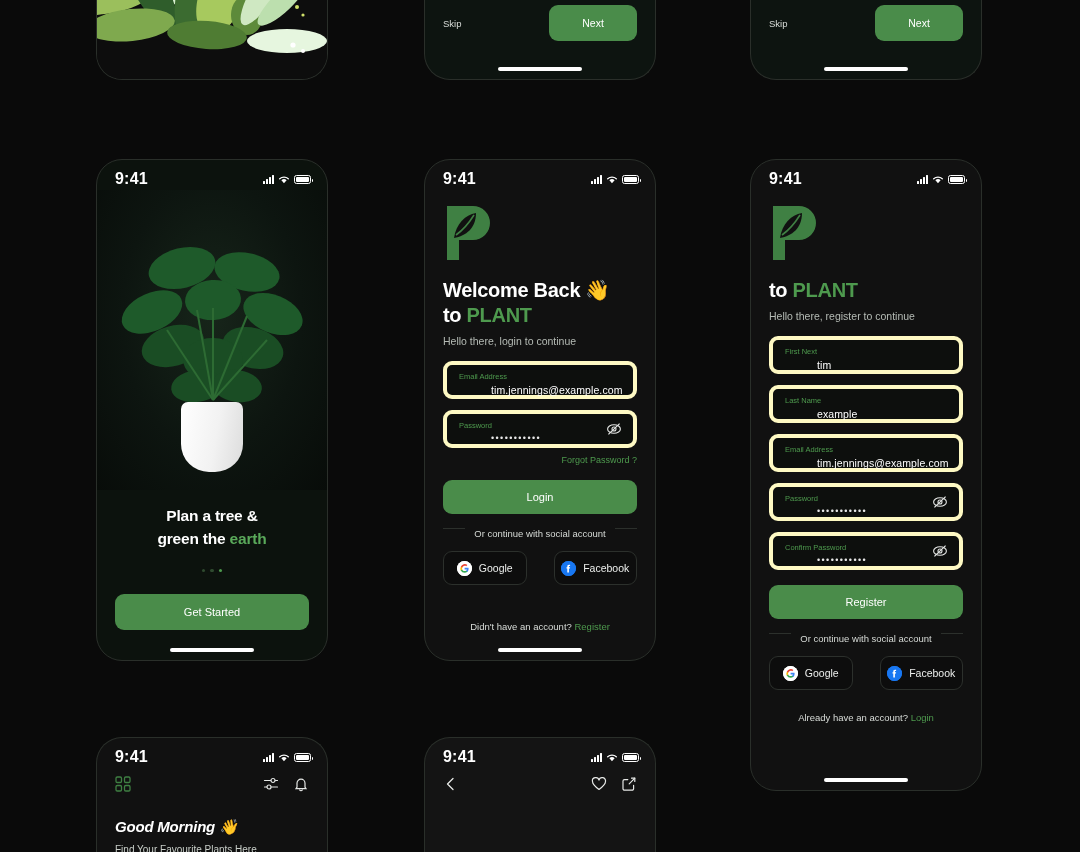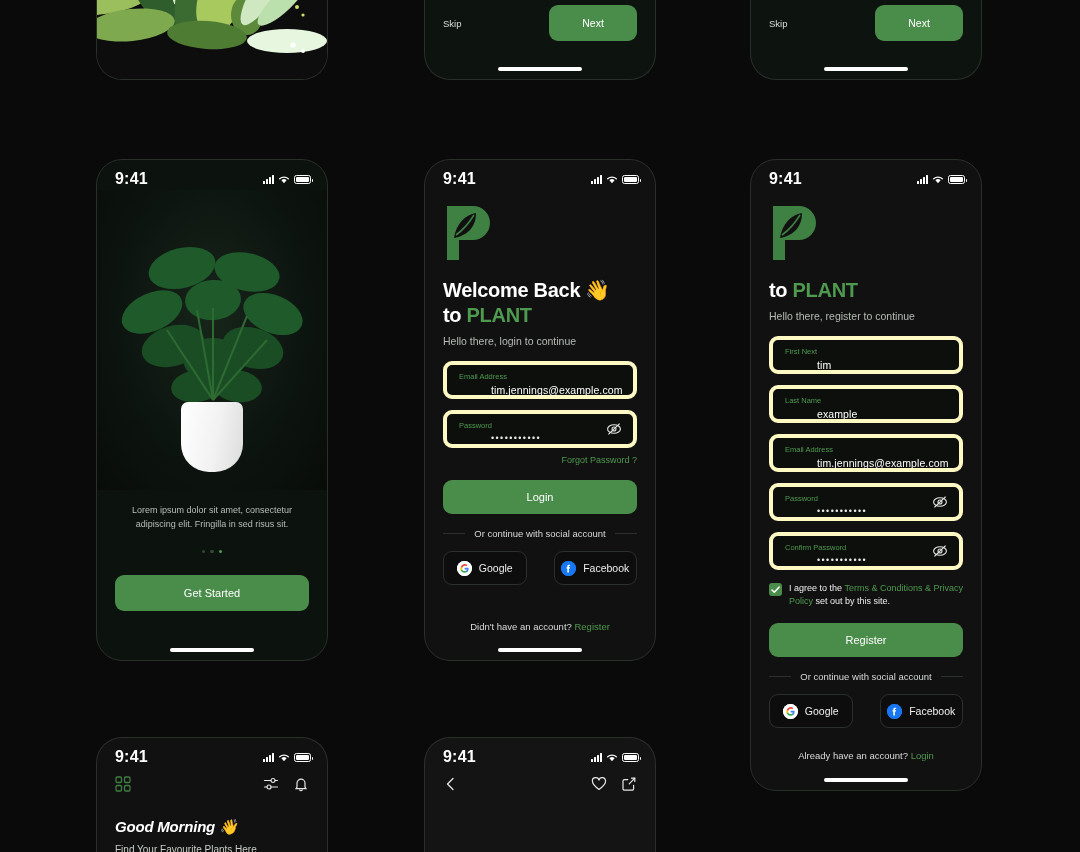--- a/index.html
+++ b/index.html
@@ -60,21 +60,21 @@
   .field .val.pw { letter-spacing:1.4px; font-size:9px; color:#e8e8e8; }
   .eye { position:absolute; right:11px; top:50%; transform:translateY(-50%); width:16px; height:16px; }
 
   .forgot { text-align:right; color:#4e9a4e; font-size:9px; margin-top:7px; }
 
   .btn-primary {
     margin-top:15px; height:34px; border-radius:9px; background:#4a8c4a;
     color:#fff; font-size:11px; display:flex; align-items:center; justify-content:center;
   }
 
-  .or-row { display:flex; align-items:center; gap:9px; margin-top:14px; }
+  .or-row { display:flex; align-items:flex-start; gap:9px; margin-top:14px; }
   .or-row .line { flex:1; height:1px; background:#2c302c; }
   .or-row .txt { color:#d6dad6; font-size:9.5px; white-space:nowrap; }
 
   .social-row { display:flex; gap:27px; margin-top:12px; }
   .social {
     flex:1; height:34px; border:1px solid #2c302c; border-radius:9px;
     display:flex; align-items:center; justify-content:center; gap:7px;
     color:#eceeec; font-size:10.5px; background:#0d0d0d;
   }
   .sico { width:15px; height:15px; border-radius:50%; flex:0 0 auto; position:relative; }
@@ -205,21 +205,24 @@
             <path d="M116 210 L150 126"></path>
             <path d="M116 210 L70 140"></path>
           <path d="M116 210 L170 150"></path>
             <path d="M116 210 L116 118"></path>
         </g>
       </svg>
       <div class="pot"></div>
     </div>
 
     <div class="body-pad" style="margin-top:14px;">
-      <div class="ob-desc">Lorem ipsum dolor sit amet, consectetur adipiscing elit. Fringilla in sed risus sit.</div>
+      <div class="ob-title">
+        <div>Plan a tree &amp;</div>
+        <div><span>green the </span><span class="accent">earth</span></div>
+      </div>
       <div class="dots">
         <span></span>
         <span></span>
         <span class="on"></span>
       </div>
       <div class="btn-primary" style="margin-top:22px;height:36px;">Get Started</div>
     </div>
     <div class="home-ind"></div>
   </div>
 
@@ -373,28 +376,20 @@
         <div class="val pw">•••••••••••</div>
         <span class="eye">
           <svg width="16" height="16" viewBox="0 0 16 16">
               <ellipse cx="8" cy="8" rx="6.4" ry="4.3" stroke="#e6e8e6" stroke-width="1.1" fill="none"></ellipse>
               <circle cx="8" cy="8" r="2" stroke="#e6e8e6" stroke-width="1.1" fill="none"></circle>
               <line x1="2.4" y1="13.4" x2="13.6" y2="2.6" stroke="#e6e8e6" stroke-width="1.2"></line>
             </svg>
         </span>
       </div>
 
-      <div class="agree">
-        <span class="cbx">
-          <svg width="9" height="8" viewBox="0 0 9 8">
-              <path d="M1 4 L3.3 6.3 L8 1.2" stroke="#fff" stroke-width="1.6" fill="none" stroke-linecap="round" stroke-linejoin="round"></path>
-            </svg>
-        </span>
-        <span class="agree-txt"><span>I agree to the </span><span class="lnk">Terms &amp; Conditions &amp; Privacy Policy</span><span> set out by this site.</span></span>
-      </div>
 
       <div class="btn-primary">Register</div>
 
       <div class="or-row">
         <div class="line"></div>
         <div class="txt">Or continue with social account</div>
         <div class="line"></div>
       </div>
 
       <div class="social-row">

